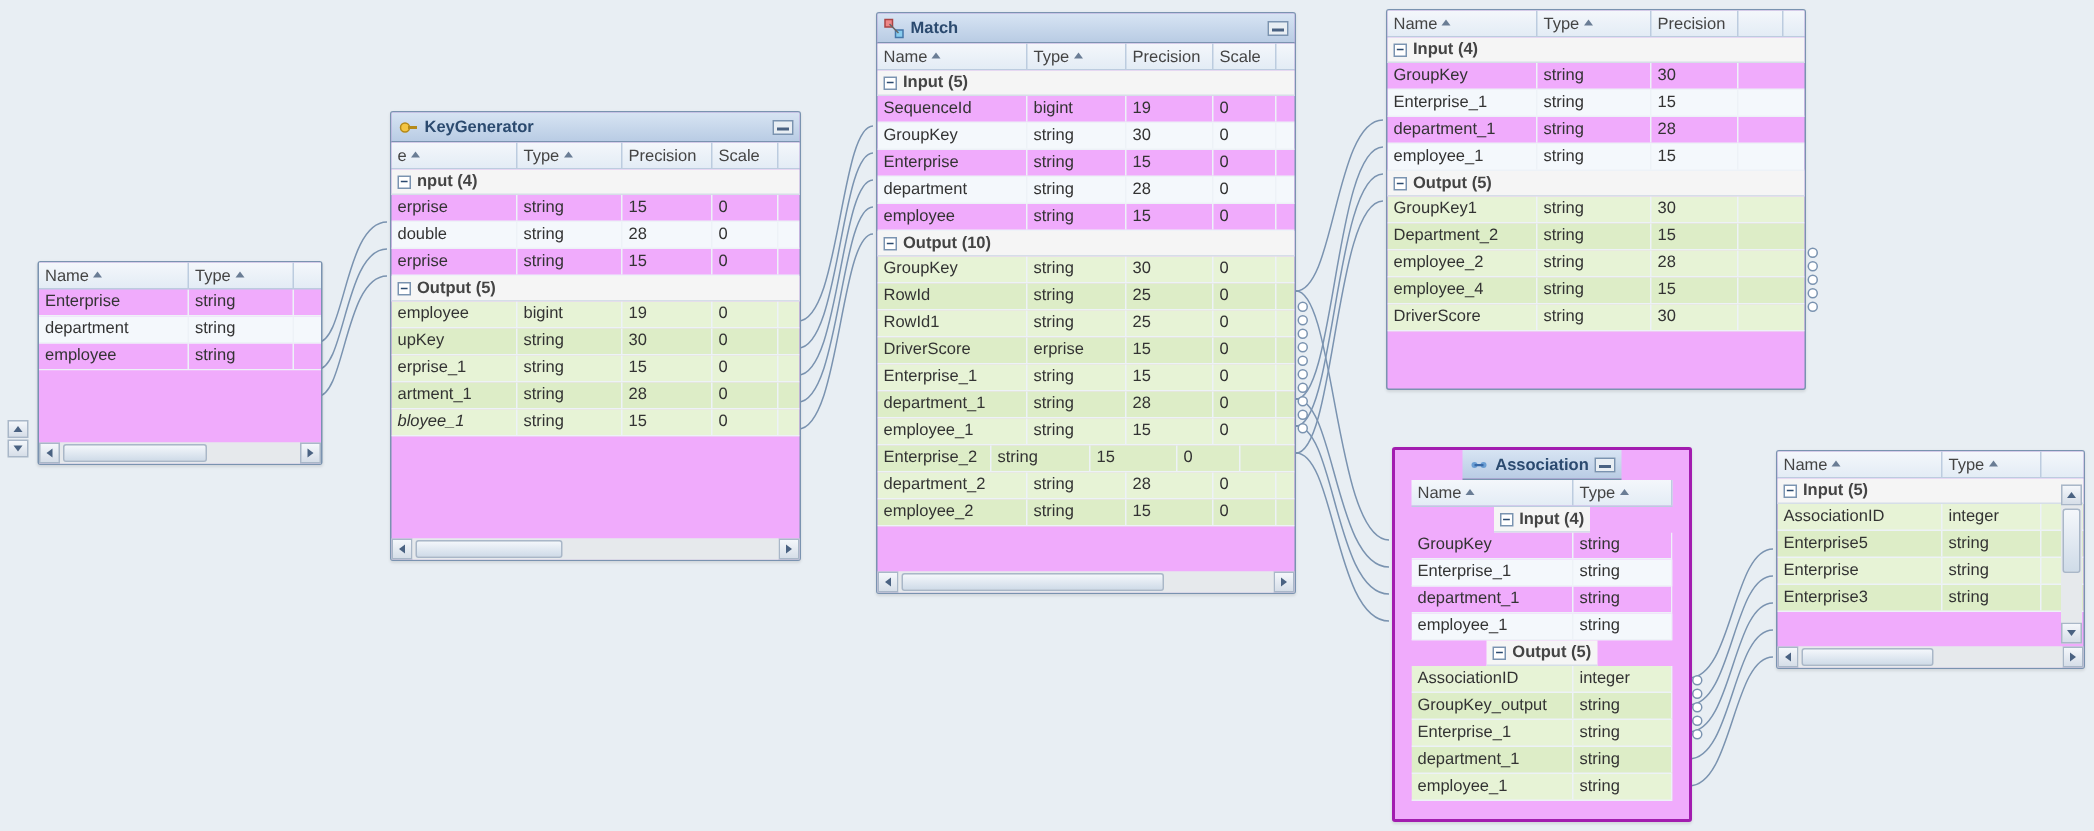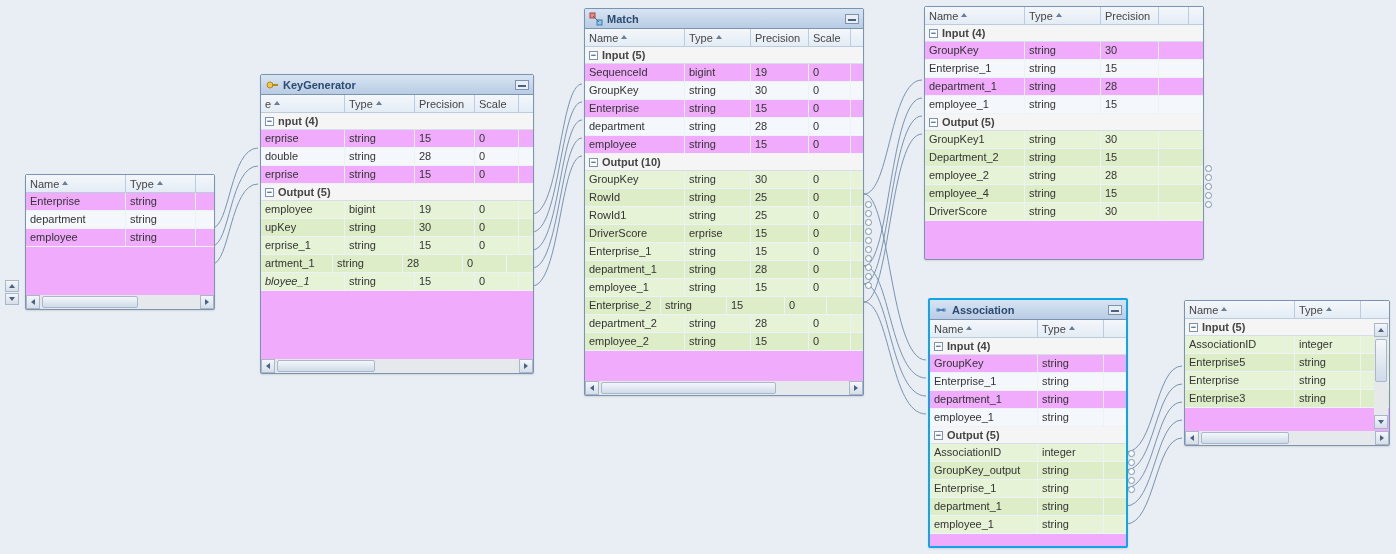--- a/index.html
+++ b/index.html
@@ -129,21 +129,21 @@
 .arrow.u { border-left: 3px solid transparent; border-right: 3px solid transparent; border-bottom: 4px solid #4a6282; }
 .arrow.d { border-left: 3px solid transparent; border-right: 3px solid transparent; border-top: 4px solid #4a6282; }
 .port-col {
   position: absolute; display: flex; flex-direction: column; gap: 2px;
 }
 .port { width: 7px; height: 7px; border-radius: 50%; background: #fff; border: 1px solid #7a93b0; }
 .side-spinner {
   position: absolute; left: 5px; top: 280px; width: 14px; display: flex; flex-direction: column;
 }
 .side-spinner .sbtn { height: 12px; background: linear-gradient(#f4f7fb, #d6dee8); border: 1px solid #a9b7c8; display: flex; align-items: center; justify-content: center; margin-bottom: 1px; }
-.node.highlight { border: 2px solid #0ea5e9; }
+.node.highlight { border: 2px solid #a21caf; align-items: center; }
 </style>
 </head>
 <body>
 
 <div class="canvas">
 
 <svg class="connectors">
   <g stroke="#7a93b0" stroke-width="1" fill="none">
     <path d="M 212 228 C 230 228 230 148 258 148"></path>
     <path d="M 212 246 C 230 246 230 166 258 166"></path>
@@ -272,21 +272,21 @@
           <div class="cell" style="width: 60px;">30</div>
           <div class="cell" style="width: 44px;">0</div>
         </div>
         <div class="row out">
           <div class="cell" style="width: 84px;">erprise_1</div>
           <div class="cell" style="width: 70px;">string</div>
           <div class="cell" style="width: 60px;">15</div>
           <div class="cell" style="width: 44px;">0</div>
         </div>
         <div class="row out alt">
-          <div class="cell" style="width: 72px;">artment_1</div>
+          <div class="cell" style="width: 84px;">artment_1</div>
           <div class="cell" style="width: 70px;">string</div>
           <div class="cell" style="width: 60px;">28</div>
           <div class="cell" style="width: 44px;">0</div>
         </div>
         <div class="row out">
           <div class="cell" style="width: 84px; font-style: italic;">bloyee_1</div>
           <div class="cell" style="width: 70px;">string</div>
           <div class="cell" style="width: 60px;">15</div>
           <div class="cell" style="width: 44px;">0</div>
         </div>

